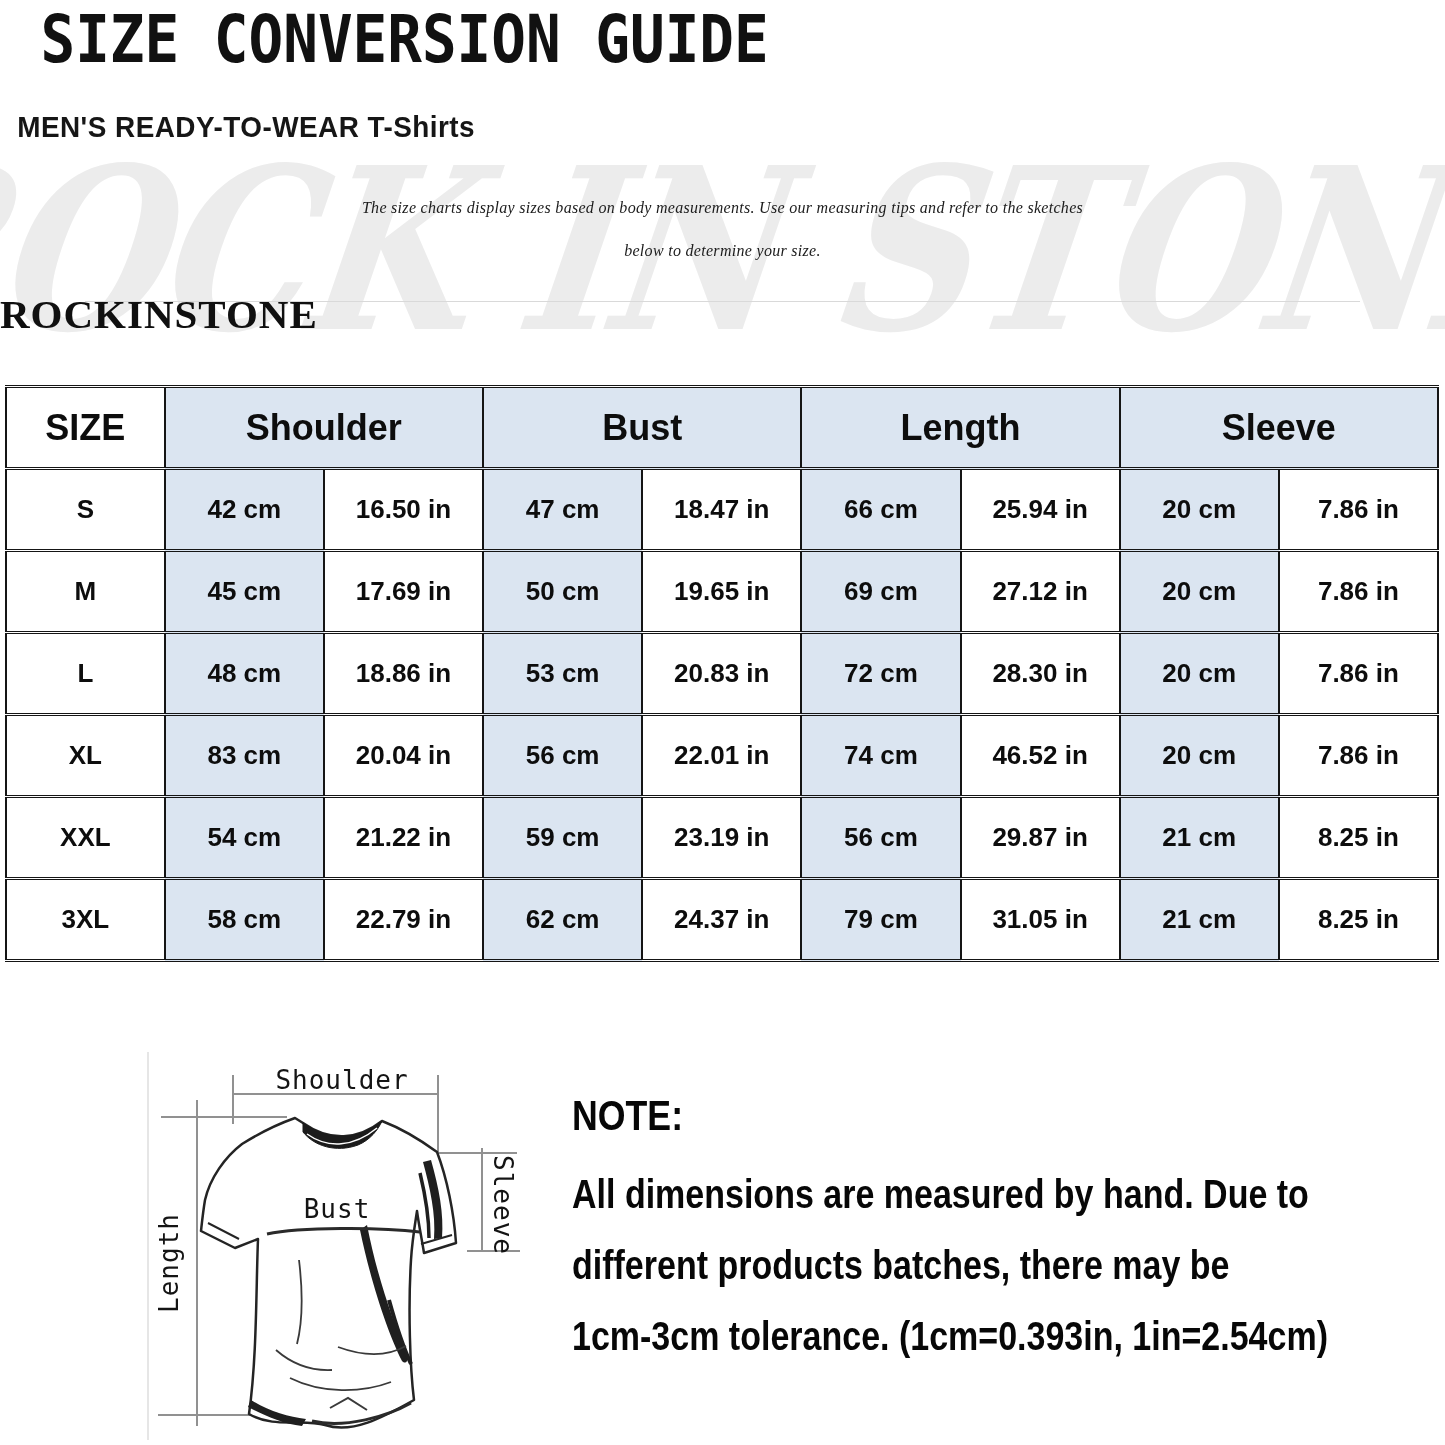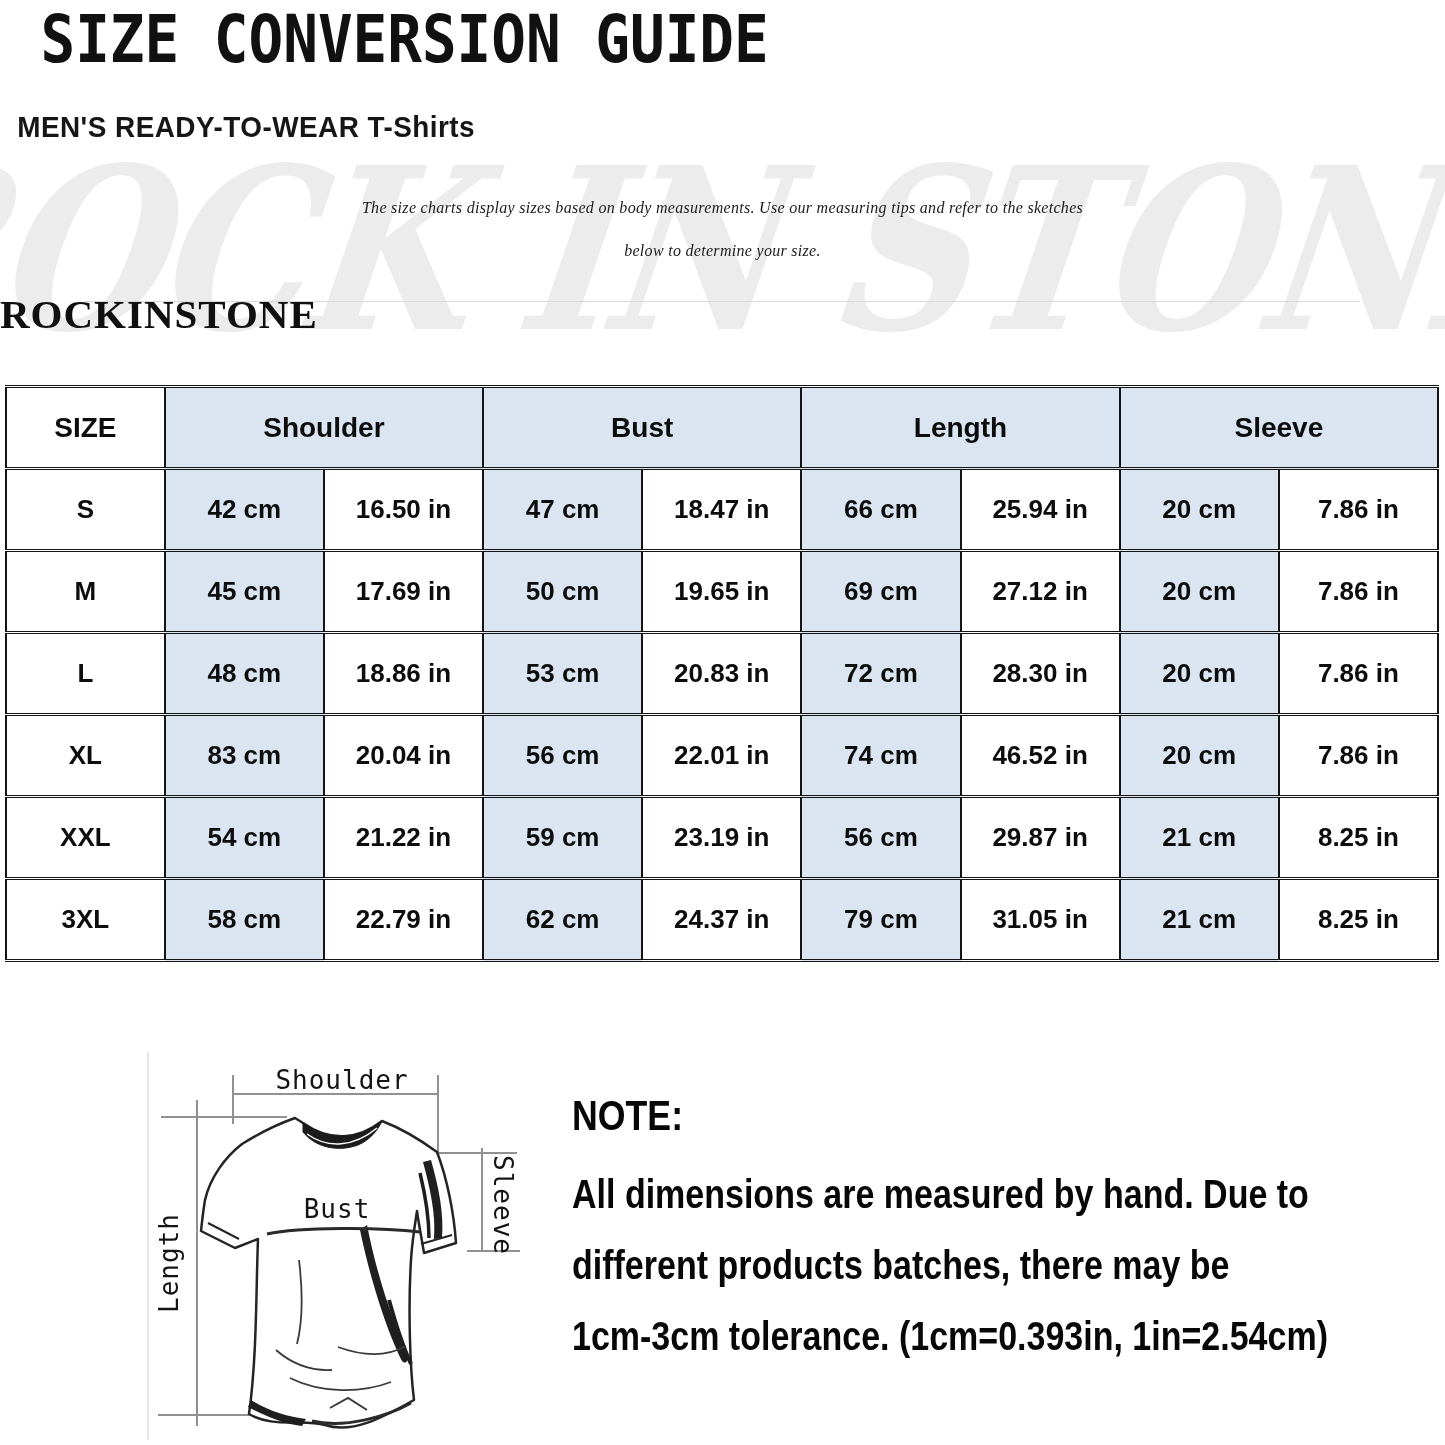--- a/index.html
+++ b/index.html
@@ -49,21 +49,21 @@
     position:absolute; top:385px; left:5px; width:1434px; z-index:1;
     border-collapse:collapse; table-layout:fixed; background:#fff;
     text-align:center; font-weight:bold;
   }
   .size-table td, .size-table th {
     border-left:2px solid #151515; border-right:2px solid #151515;
     border-top:3px double #151515; border-bottom:3px double #151515;
     height:79px; padding:0; font-weight:bold; color:#0d0d0d;
   }
   .size-table { border:2px solid #151515; }
-  .size-table th { font-size:28px; }
+  .size-table th { font-size:36px; }
   .size-table td { font-size:26px; }
   .blue  { background:#dbe5f1; }
   .white { background:#ffffff; }
 
   
   svg.diagram { position:absolute; left:90px; top:1048px; z-index:1; }
   svg.diagram text {
     font-family:"DejaVu Sans Mono", monospace; font-size:26px; fill:#141414; letter-spacing:1px;
   }
   .note {

